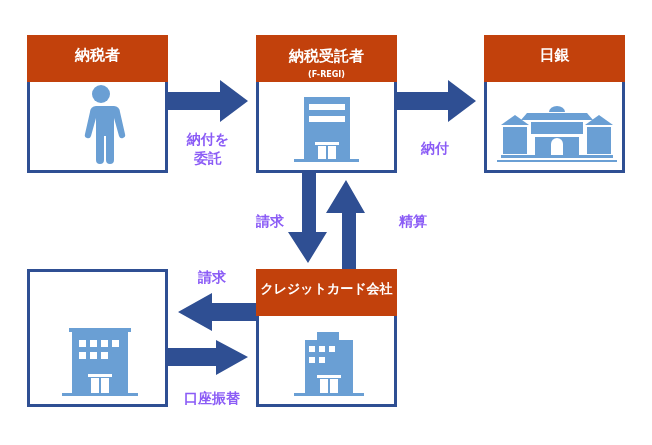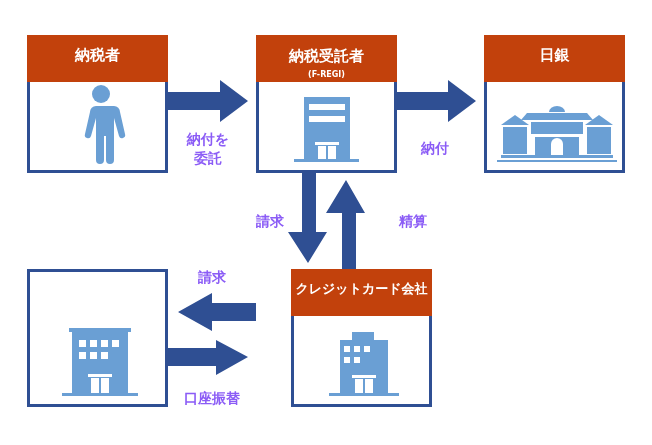--- a/index.html
+++ b/index.html
@@ -95,21 +95,21 @@
       <rect x="60" y="36" width="7" height="7" fill="#fff"></rect>
       <rect x="71" y="36" width="7" height="7" fill="#fff"></rect>
       <rect x="58" y="58" width="24" height="3" fill="#fff"></rect>
       <rect x="61" y="62" width="8" height="15" fill="#fff"></rect>
       <rect x="71" y="62" width="8" height="15" fill="#fff"></rect>
       <rect x="32" y="77" width="76" height="3" fill="#6a9fd4"></rect>
     </svg>
   </div>
 </div>
 
-<div class="box" style="left:256px;top:269px;margin-left:35px;">
+<div class="box" style="left:256px;top:269px;">
   <div class="hdr">
     <span class="t" style="font-size:13px;">クレジットカード会社</span>
   </div>
   <div class="body">
     <svg width="135" height="88">
       <rect x="58" y="16" width="22" height="10" fill="#6a9fd4"></rect>
       <rect x="46" y="24" width="48" height="53" fill="#6a9fd4"></rect>
       <rect x="50" y="30" width="6" height="6" fill="#fff"></rect>
       <rect x="60" y="30" width="6" height="6" fill="#fff"></rect>
       <rect x="70" y="30" width="6" height="6" fill="#fff"></rect>

